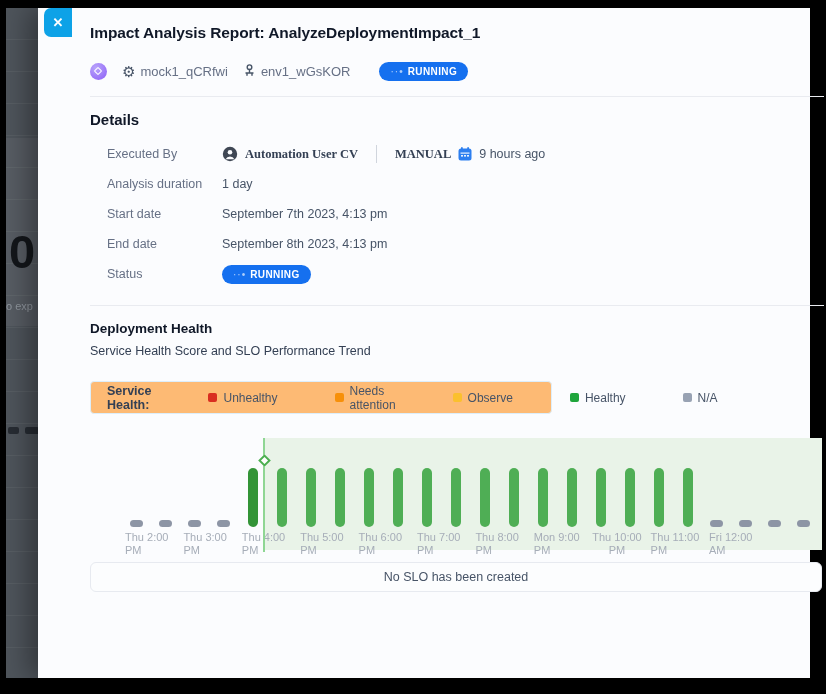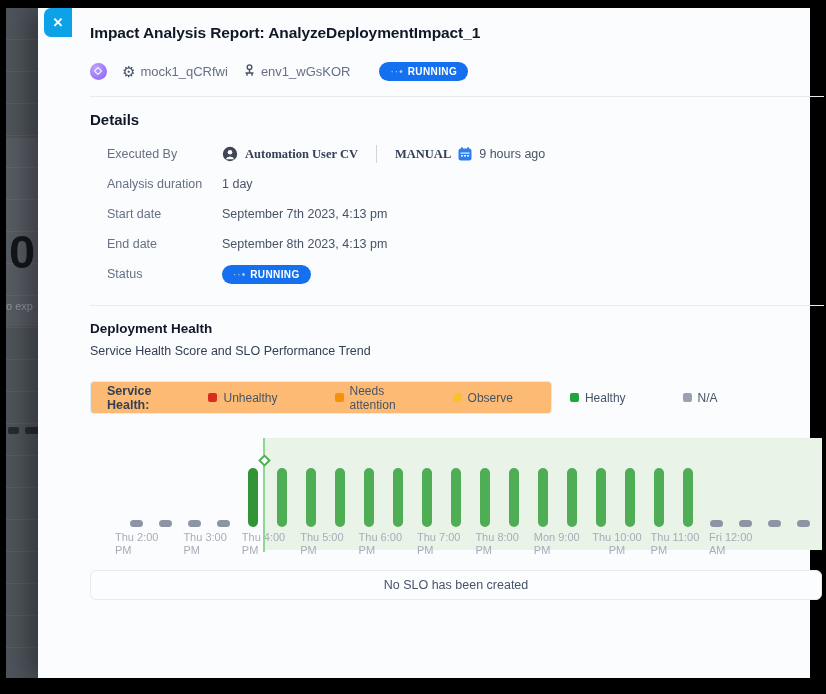--- a/index.html
+++ b/index.html
@@ -69,21 +69,21 @@
   .slot { flex:1; display:flex; justify-content:center; }
   .bar-healthy { width:10px; height:59px; border-radius:5px; background:#4fae55; }
   .bar-healthy-pre { width:10px; height:59px; border-radius:5px; background:#339437; }
   .bar-na { width:13px; height:7px; border-radius:3.5px; background:#8d95a5; }
   .deploy-line { position:absolute; left:173px; top:14px; width:2px; height:114px; background:#8fd694; z-index:2; }
   .deploy-diamond { position:absolute; left:170px; top:32px; width:9px; height:9px; background:#fff;
                     border:2px solid #4caf50; transform:rotate(45deg); z-index:3; }
   .axis-labels { position:absolute; left:0; top:107px; right:0; height:30px; z-index:1; }
   .axis-label { position:absolute; font-size:11px; color:#a6adb8; line-height:13px; white-space:nowrap; }
 
-  .empty-box { margin-top:8px; width:732px; height:30px; border:1px solid #e7eaf0; border-radius:6px;
+  .empty-box { width:732px; height:30px; border:1px solid #e7eaf0; border-radius:6px;
                background:#fcfdfe; display:flex; align-items:center; justify-content:center;
                font-size:12.5px; color:#475467; }
 
   svg { display:block; }
 </style>
 </head>
 <body>
 
 <div class="viewport">
 
@@ -285,21 +285,21 @@
             <div class="slot">
               <div class="bar-na"></div>
             </div>
             <div class="slot">
               <div class="bar-na"></div>
             </div>
           </div>
         <div class="deploy-line"></div>
         <div class="deploy-diamond"></div>
         <div class="axis-labels">
-            <div class="axis-label" style="left: 25px;">
+            <div class="axis-label" style="left: 35px;">
               <div>Thu 2:00</div>
               <div>PM</div>
             </div>
             <div class="axis-label" style="left: 93.4px;">
               <div>Thu 3:00</div>
               <div>PM</div>
             </div>
             <div class="axis-label" style="left: 151.8px;">
               <div>Thu 4:00</div>
               <div>PM</div>

